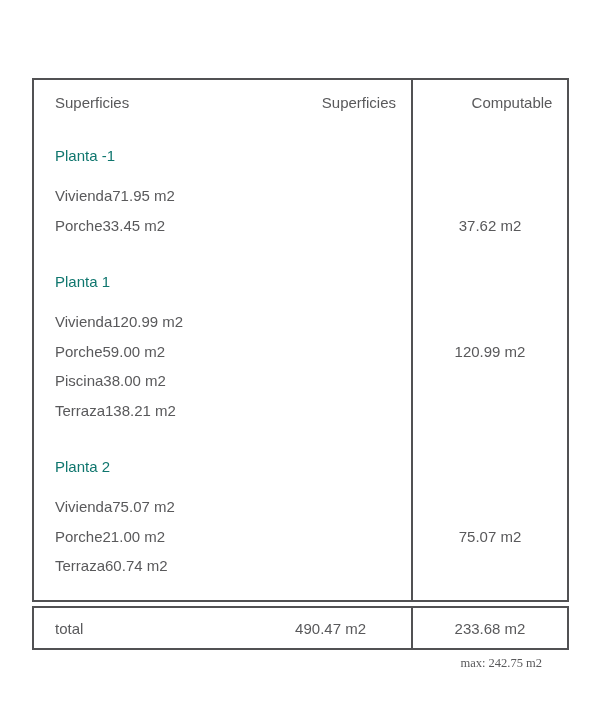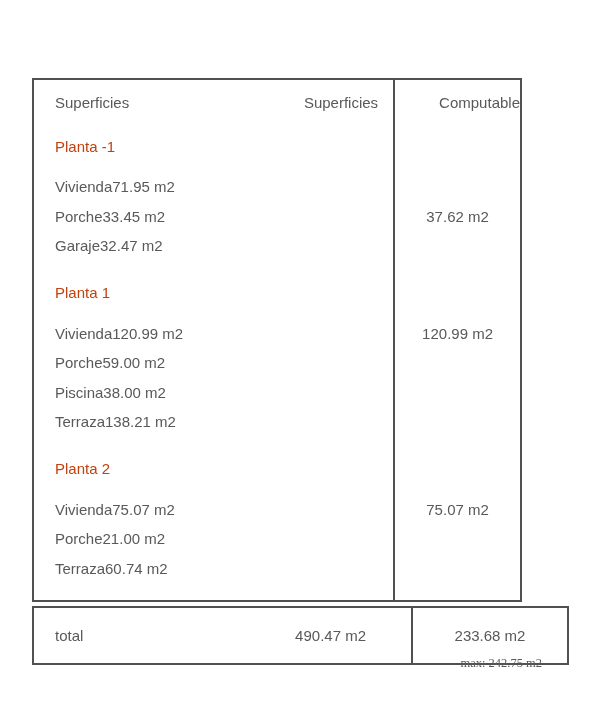--- a/index.html
+++ b/index.html
@@ -11,51 +11,51 @@
     font-size:15px;
     color:#59595b;
     overflow:hidden;
   }
   .toprow {
     position:absolute; left:48px; right:56px; top:30px; height:30px;
     display:flex; justify-content:space-between; align-items:center;
   }
   .mainbox {
     position:absolute; left:32px; top:78px;
-    width:490px; height:524px;
+    width:537px; height:524px;
     border:2px solid #515153;
     box-sizing:border-box;
     display:flex;
     background:#ffffff;
   }
   .col.left  { width:377px; box-sizing:border-box; }
   .col.right { flex:1; border-left:2px solid #515153; box-sizing:border-box; }
   .header-row {
     margin-top:10px; height:24px;
     display:flex; align-items:center;
   }
   .left .header-row { padding-left:21px; padding-right:15px; justify-content:space-between; }
   .right .header-row { justify-content:center;padding-left:44px; }
   .group-title {
-    margin-top:18px; height:28px;
+    margin-top:27px; height:28px;
     display:flex; align-items:center;
     padding-left:21px;
-    color:#c2410c;
+    color:#0f766e;
   }
   .group-rows { margin-top:12px; }
   .item-row {
     height:29.5px;
     display:flex; align-items:center; 
     padding-left:21px; padding-right:45px;
   }
   .right .item-row { padding:0; justify-content:center; }
   .right .group-title { padding:0; }
   .totalbox {
     position:absolute; left:32px; top:606px;
-    width:537px; height:59px;
+    width:537px; height:44px;
     border:2px solid #515153;
     box-sizing:border-box;
     display:flex;
     background:#ffffff;
   }
   .totalbox .left {
     display:flex; align-items:center; justify-content:space-between;
     padding-left:21px; padding-right:45px;
   }
   .totalbox .right {
@@ -80,24 +80,20 @@
       </div>
     <div class="group-title">Planta -1</div>
         <div class="group-rows">
           <div class="item-row">
             <span>Vivienda</span>
             <span>71.95 m2</span>
           </div>
           <div class="item-row">
             <span>Porche</span>
             <span>33.45 m2</span>
-          </div>
-          <div class="item-row">
-            <span>Garaje</span>
-            <span>32.47 m2</span>
           </div>
         </div>
         <div class="group-title">Planta 1</div>
         <div class="group-rows">
           <div class="item-row">
             <span>Vivienda</span>
             <span>120.99 m2</span>
           </div>
           <div class="item-row">
             <span>Porche</span>

